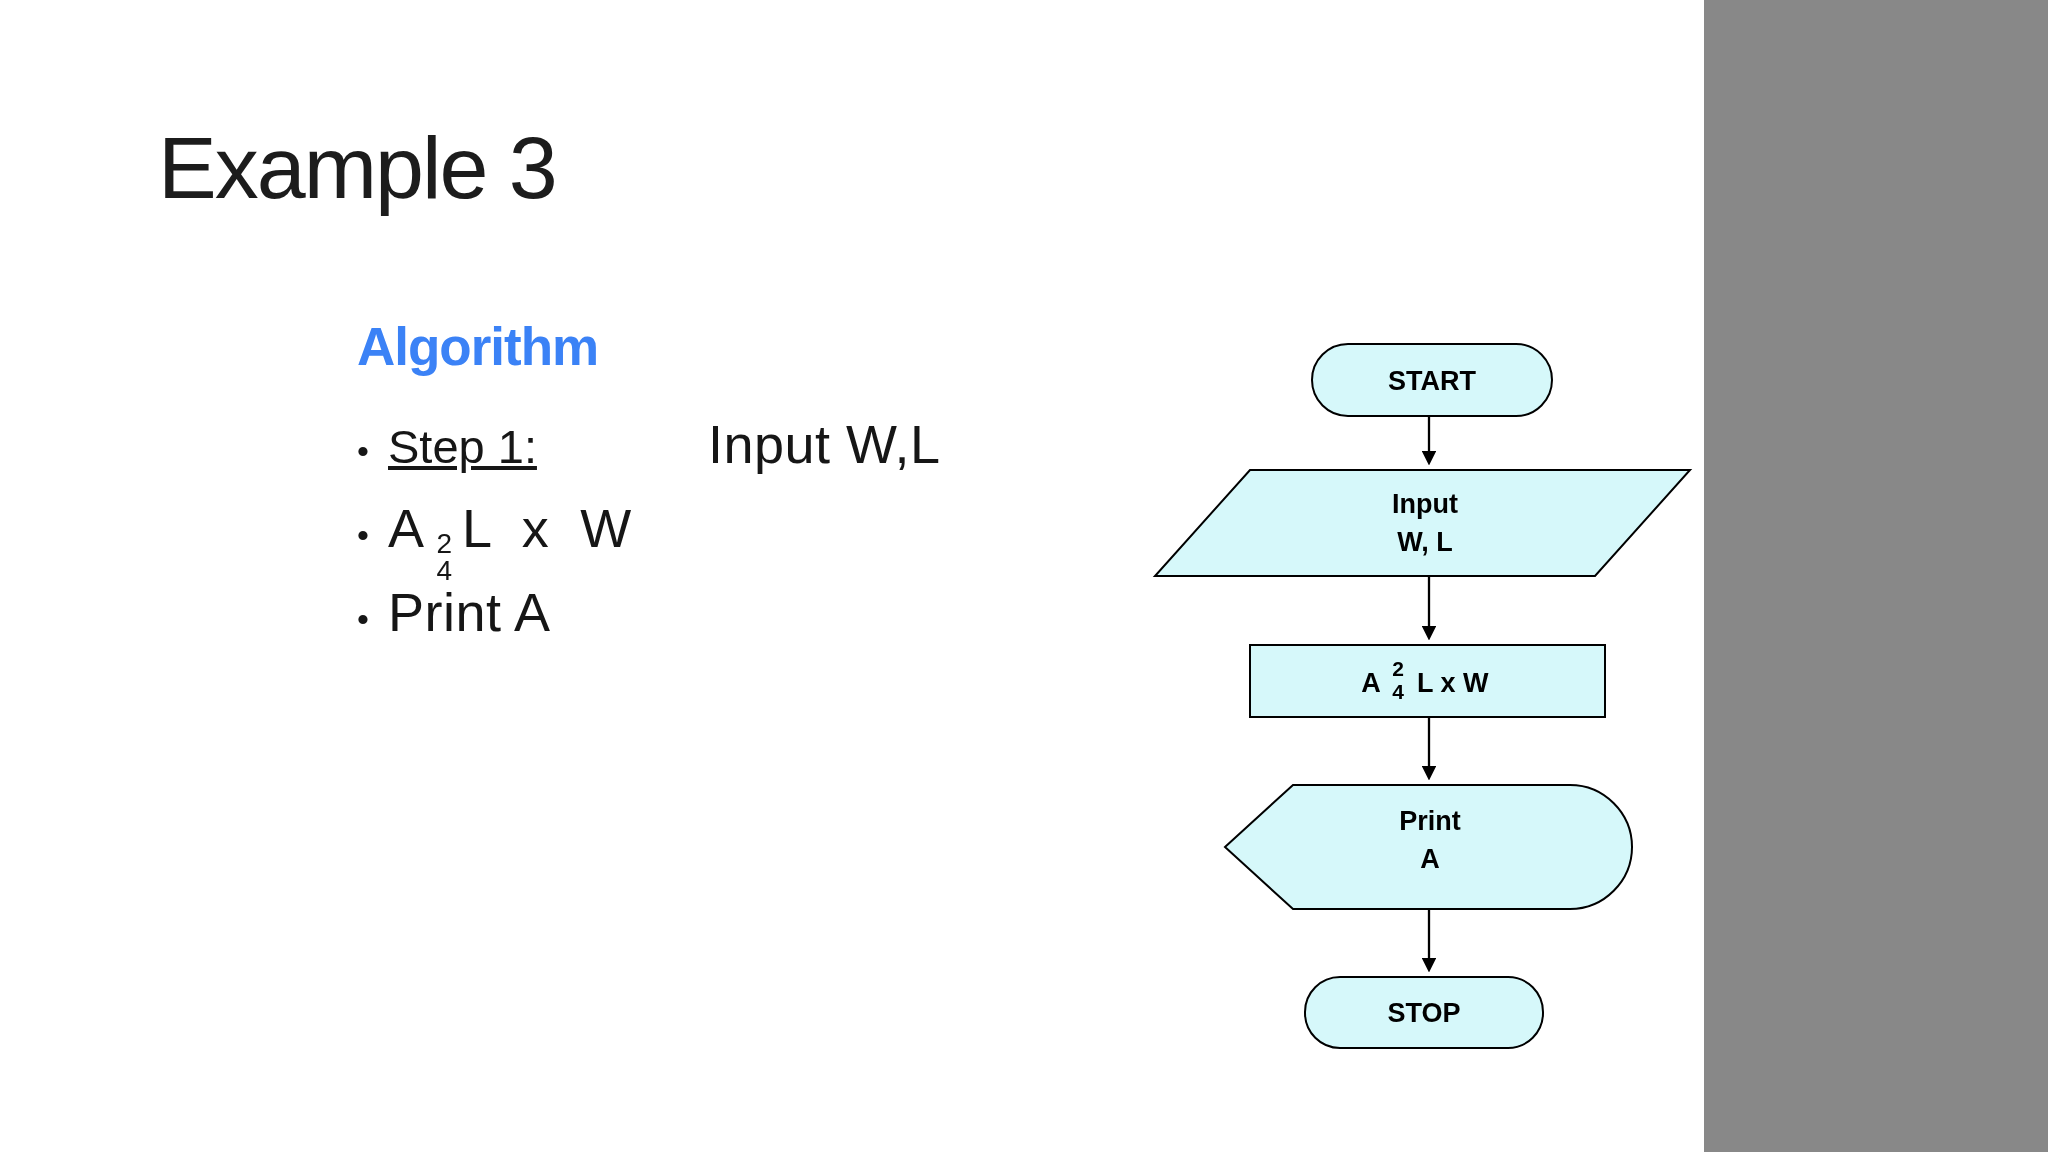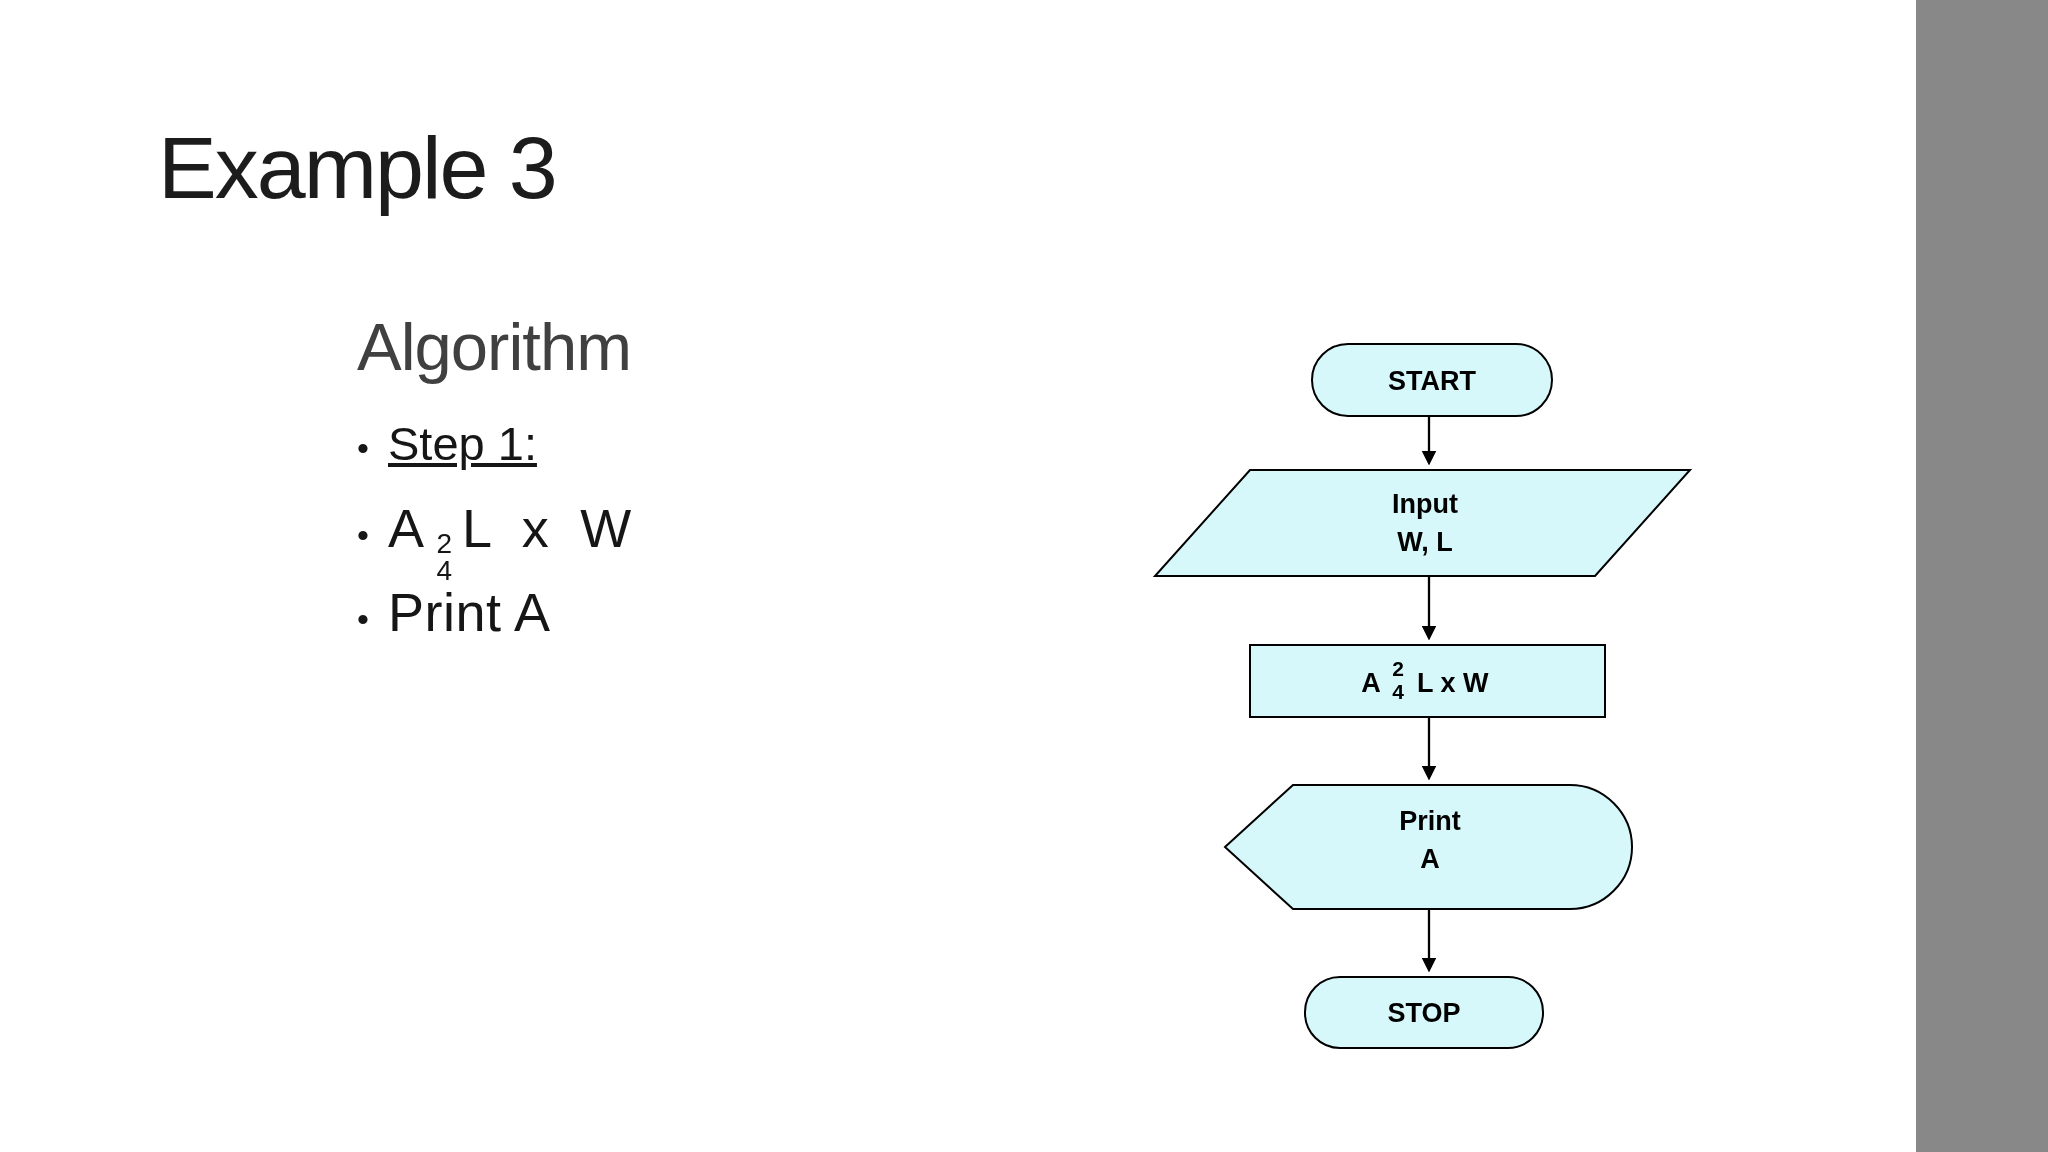--- a/index.html
+++ b/index.html
@@ -1,30 +1,30 @@
 <!DOCTYPE html>
 <html><head>
 <meta charset="utf-8">
 <style>
   html,body { margin:0; padding:0; background:#888; }
   .slide {
-    position:relative; width:1916px; height:1152px;
+    position:relative; width:1704px; height:1152px;
     background:#ffffff; overflow:hidden;
     font-family:"Liberation Sans", sans-serif;
     color:#161616;
   }
   .title {
     position:absolute; left:158px; top:118px;
     font-size:88px; line-height:100px; font-weight:400;
     letter-spacing:-2px; color:#1c1c1c;
   }
   .algo { position:absolute; left:357px; top:316px; }
   .algo-heading {
-    font-size:67px; line-height:62px; font-weight:400;
-    letter-spacing:-1px; color:#404040; margin-bottom:24px;
+    font-size:53px; line-height:62px; font-weight:700;
+    letter-spacing:-1px; color:#3b82f6; margin-bottom:24px;
   }
   .step-row {
     display:grid; grid-template-columns:31px 320px auto;
     align-items:baseline; height:84px; line-height:84px;
   }
   .bullet { font-size:34px; color:#161616; }
   .step-label { font-size:47px;text-decoration:underline; }
   .step-value { font-size:54px; letter-spacing:.5px; white-space:pre; }
   .frac {
     display:inline-flex; flex-direction:column; align-items:center;
@@ -49,20 +49,21 @@
 <div class="slide">
 
   <div class="title">Example 3</div>
 
   <div class="algo">
     <div class="algo-heading">Algorithm</div>
 
     <div class="step-row">
       <span class="bullet">•</span>
       <span class="step-label">Step 1:</span>
+      <span class="step-value">Input W,L</span>
     </div>
 
     <div class="step-row">
       <span class="bullet">•</span>
       <span class="step-value"><span>A</span><span class="frac"><span>2</span><span>4</span></span><span>L  x  W</span></span>
     </div>
 
     <div class="step-row">
       <span class="bullet">•</span>
       <span class="step-value">Print A</span>

